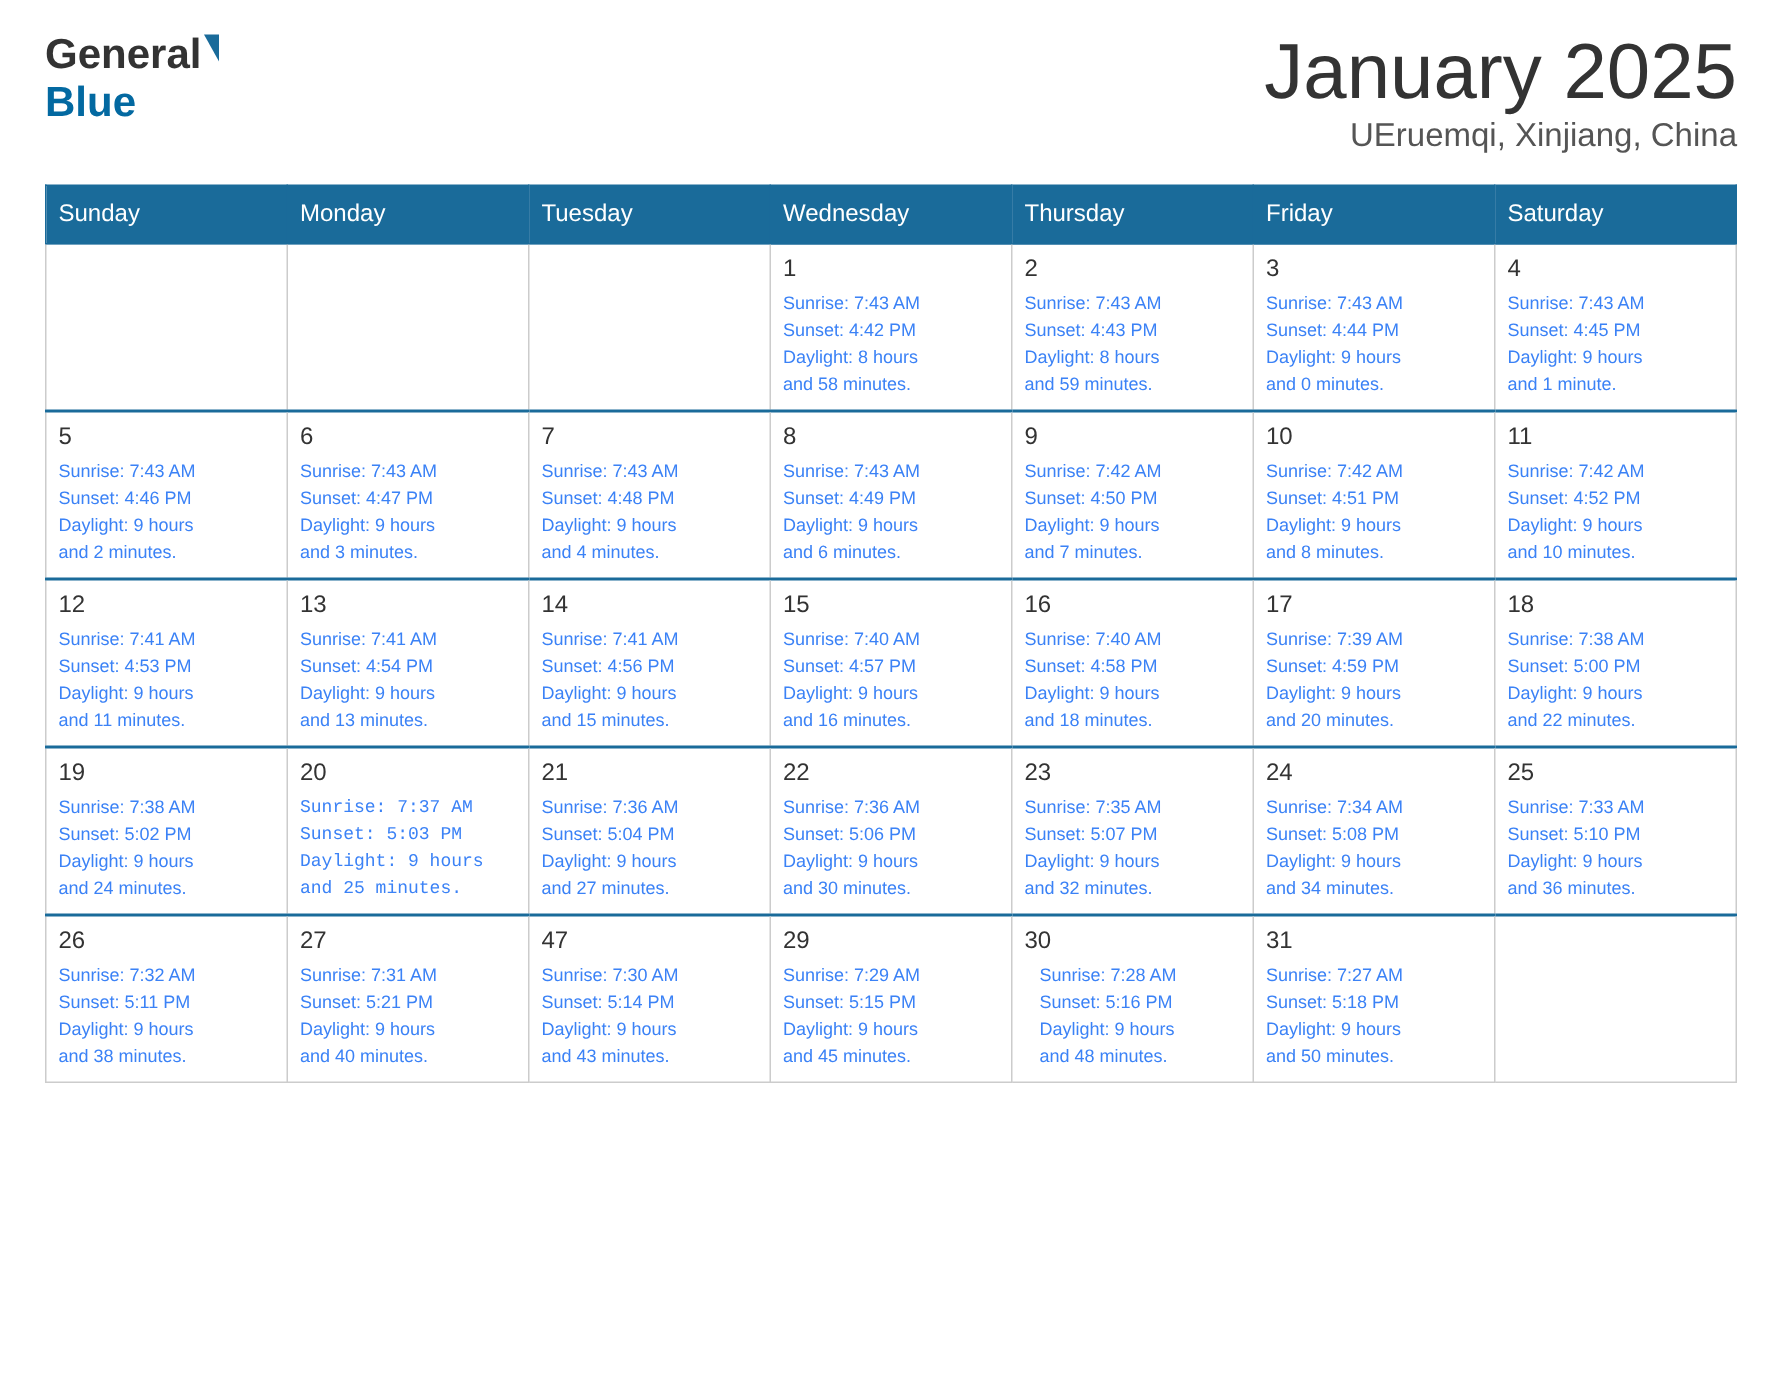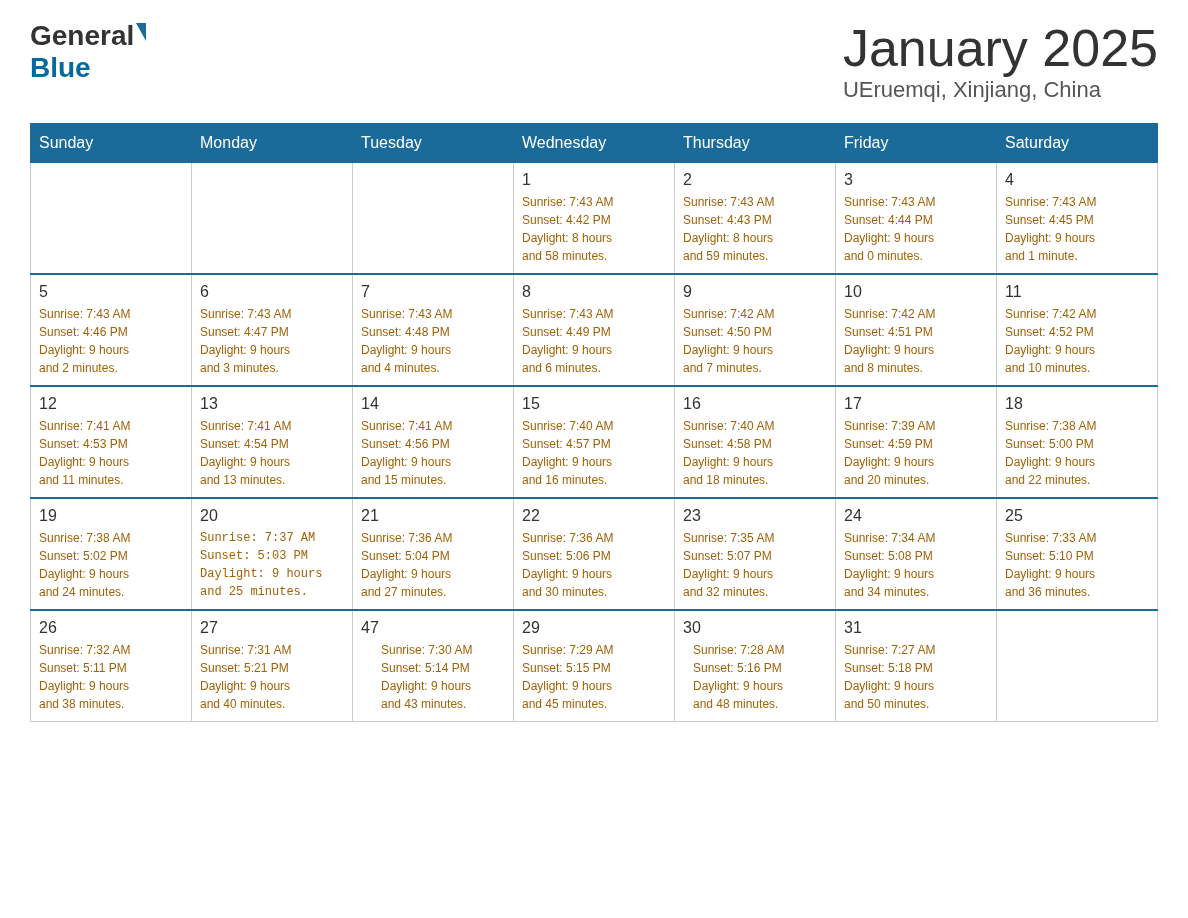--- a/index.html
+++ b/index.html
@@ -39,21 +39,21 @@
       margin-left: 2px;
       position: relative;
       top: 3px;
     }
     .logo-blue {
       font-size: 28px;
       font-weight: bold;
       color: #0369a1;
     }
     .title-section {
-      text-align: left;
+      text-align: right;
     }
     .month-title {
       font-size: 52px;
       font-weight: normal;
       color: #333;
       line-height: 1.1;
     }
     .location-title {
       font-size: 22px;
       color: #555;
@@ -85,21 +85,21 @@
     }
     .day-number {
       font-size: 16px;
       font-weight: normal;
       display: block;
       margin-bottom: 4px;
       color: #333;
     }
     .day-info {
       font-size: 12px;
-      color: #a16207;
+      color: #3b82f6;
       line-height: 1.5;
     }
     .row-divider td {
       border-top: 2px solid #1a6b9a !important;
     }
   </style>
 </head>
 <body>
 
 <div class="header">
@@ -325,21 +325,21 @@
         </td>
         <td>
           <span class="day-number">27</span>
           <div class="day-info" style="white-space: pre-line;">Sunrise: 7:31 AM
 Sunset: 5:21 PM
 Daylight: 9 hours
 and 40 minutes.</div>
         </td>
         <td>
           <span class="day-number">47</span>
-          <div class="day-info" style="white-space: pre-line; margin-left: 20px;">Sunrise: 7:30 AM
+          <div class="day-info" style="white-space: pre-line;">Sunrise: 7:30 AM
 Sunset: 5:14 PM
 Daylight: 9 hours
 and 43 minutes.</div>
         </td>
         <td>
           <span class="day-number">29</span>
           <div class="day-info" style="white-space: pre-line;">Sunrise: 7:29 AM
 Sunset: 5:15 PM
 Daylight: 9 hours
 and 45 minutes.</div>

